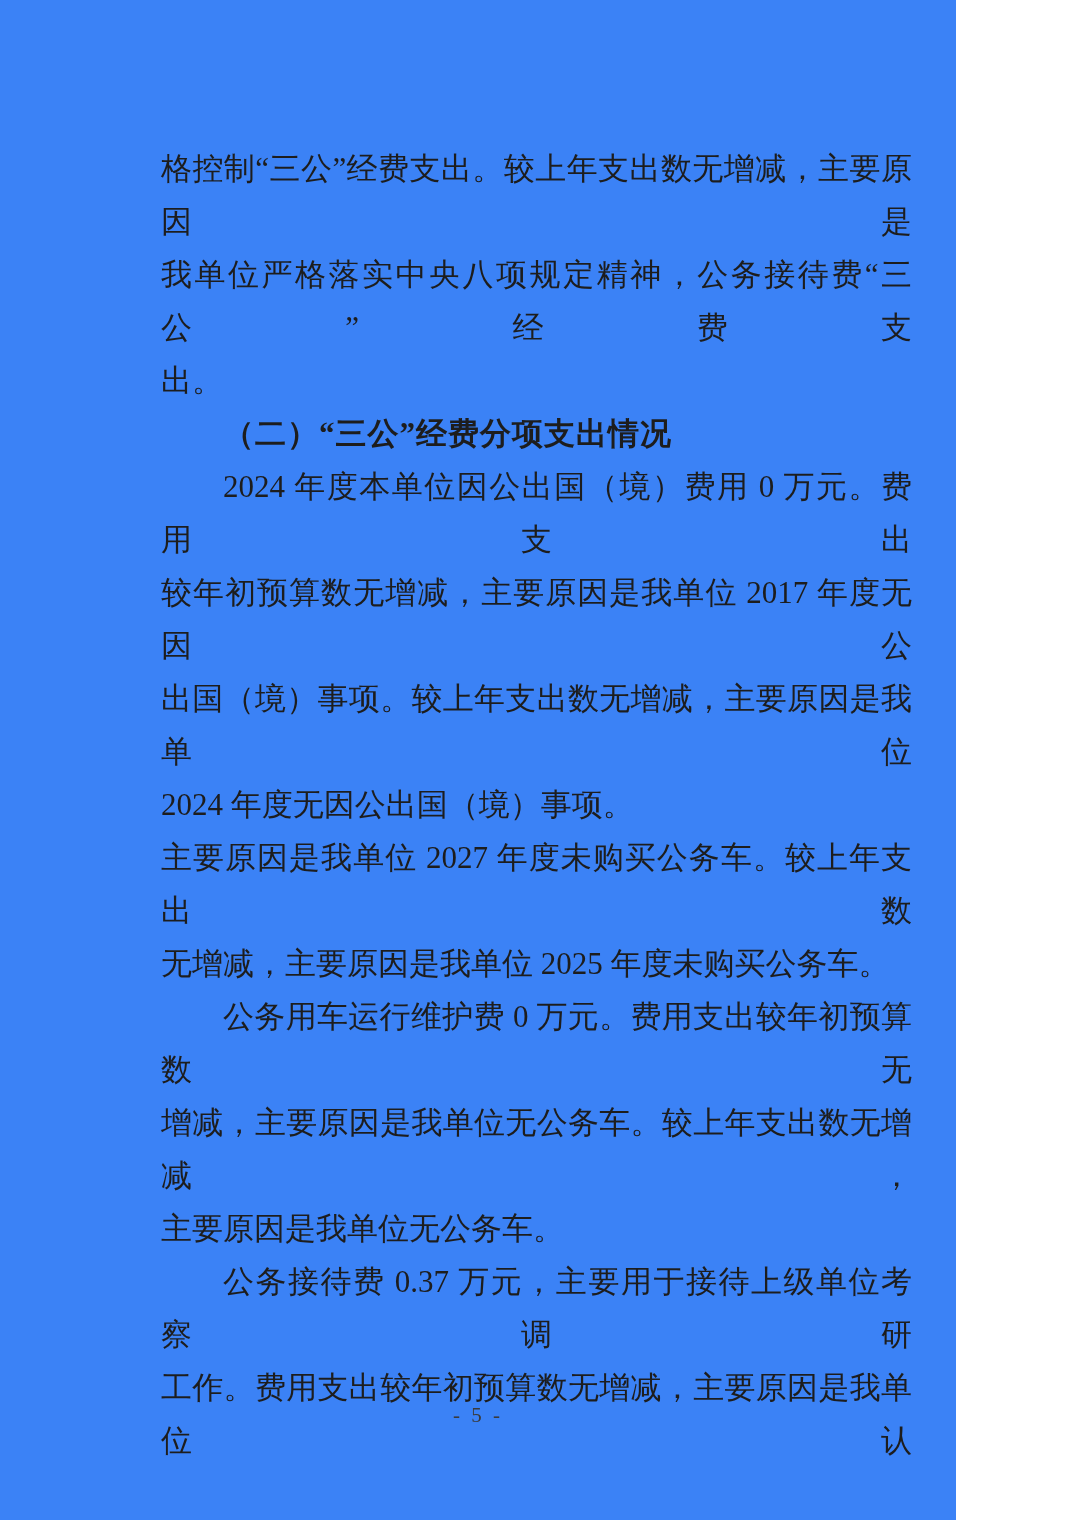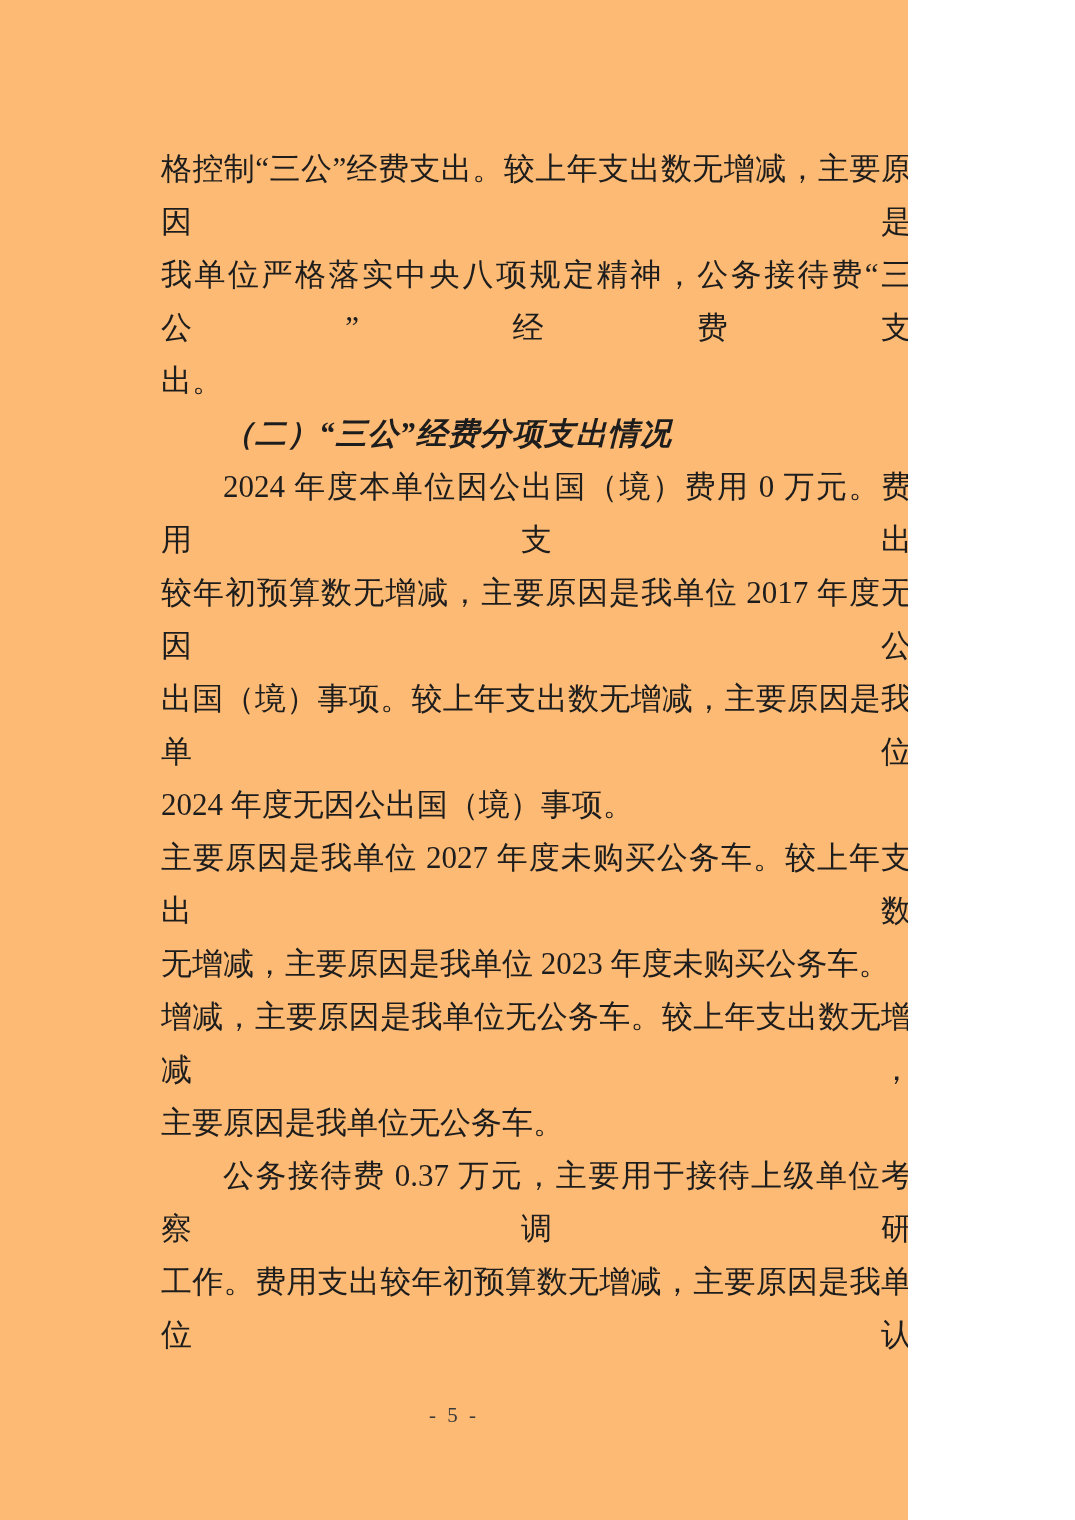--- a/index.html
+++ b/index.html
@@ -4,24 +4,25 @@
 <style>
   html, body {
     margin: 0;
     padding: 0;
     background: #ffffff;
   }
   .page {
     position: relative;
     width: 908px;
     height: 1520px;
-    background: #fdba74;
+    background: #3b82f6;
     overflow: hidden;
     font-family: "Liberation Serif", "DejaVu Serif", serif;
     color: #1d1d1d;
+    padding-left: 48px;
   }
   .doc-body {
     position: absolute;
     top: 142px;
     left: 161px;
     width: 751px;
     font-size: 31px;
     line-height: 53px;
   }
   .line {
@@ -34,21 +35,20 @@
   }
   .line.indent {
     text-indent: 62px;
   }
   .heading {
     font-weight: 700;
     text-align: center;
     text-align-last: left;
     text-indent: 62px;
     letter-spacing: 1px;
-    font-style: italic;
   }
   .footer {
     position: absolute;
     top: 1402px;
     left: 0;
     width: 100%;
     text-align: center;
     font-size: 21px;
     line-height: 26px;
     color: #3a3a3a;
@@ -62,21 +62,22 @@
   <div class="doc-body">
       <div class="line">格控制“三公”经费支出。较上年支出数无增减，主要原因是</div>
       <div class="line">我单位严格落实中央八项规定精神，公务接待费“三公”经费支</div>
       <div class="line noju">出。</div>
       <div class="line heading">（二）“三公”经费分项支出情况</div>
       <div class="line indent">2024 年度本单位因公出国（境）费用 0 万元。费用支出</div>
       <div class="line">较年初预算数无增减，主要原因是我单位 2017 年度无因公</div>
       <div class="line">出国（境）事项。较上年支出数无增减，主要原因是我单位</div>
       <div class="line noju">2024 年度无因公出国（境）事项。</div>
       <div class="line">主要原因是我单位 2027 年度未购买公务车。较上年支出数</div>
-      <div class="line noju">无增减，主要原因是我单位 2023 年度未购买公务车。</div>
+      <div class="line noju">无增减，主要原因是我单位 2025 年度未购买公务车。</div>
+      <div class="line indent">公务用车运行维护费 0 万元。费用支出较年初预算数无</div>
       <div class="line">增减，主要原因是我单位无公务车。较上年支出数无增减，</div>
       <div class="line noju">主要原因是我单位无公务车。</div>
       <div class="line indent">公务接待费 0.37 万元，主要用于接待上级单位考察调研</div>
       <div class="line">工作。费用支出较年初预算数无增减，主要原因是我单位认</div>
     </div>
   <div class="footer">
     <span>- 5 -</span>
   </div>
 </div>
 

